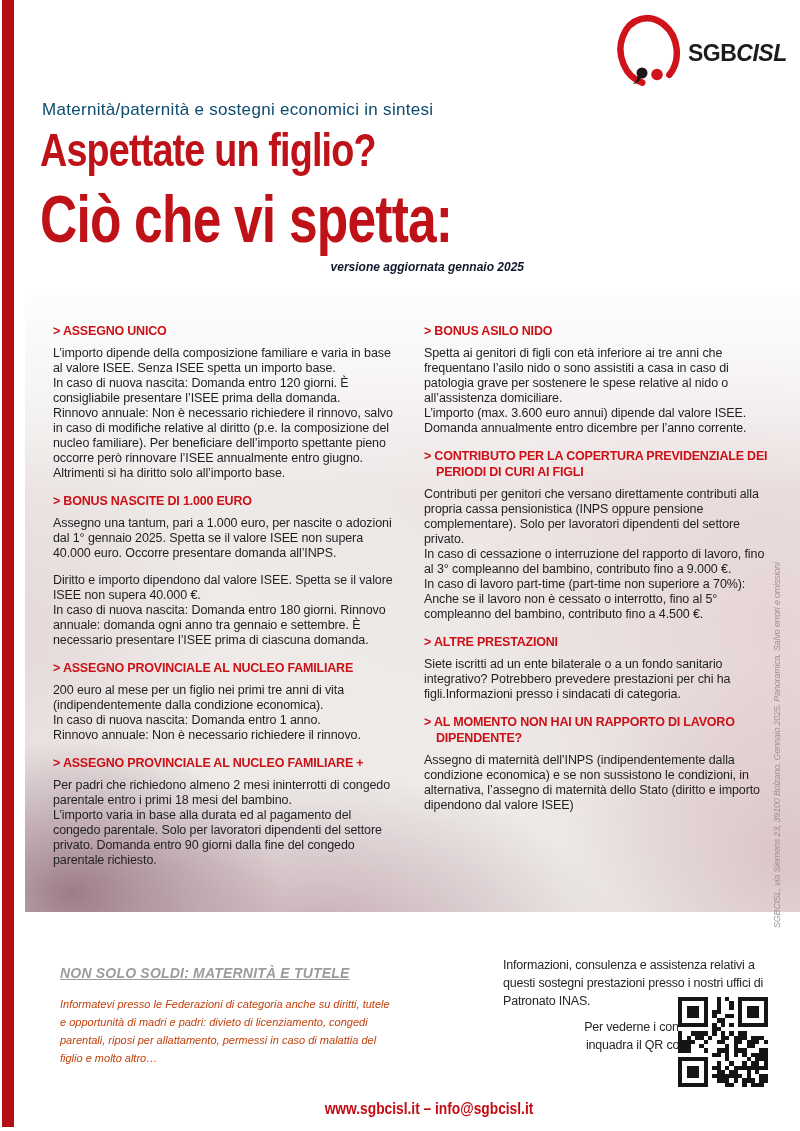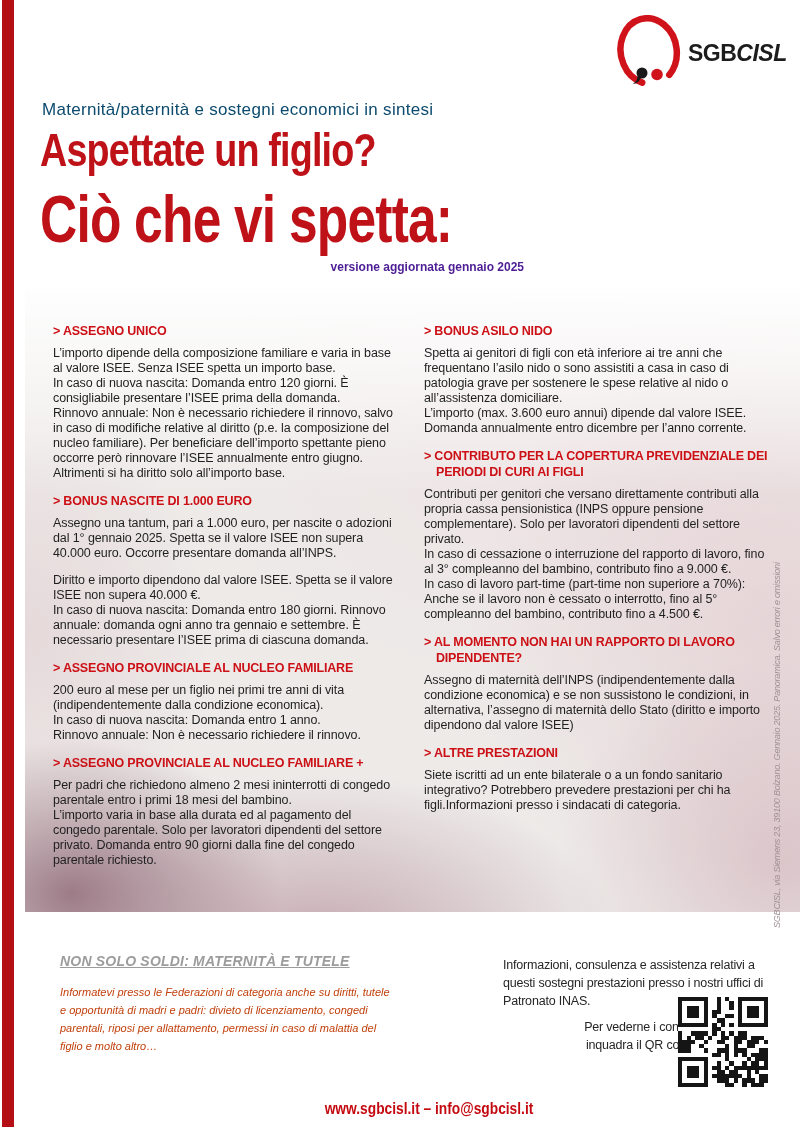--- a/index.html
+++ b/index.html
@@ -16,21 +16,21 @@
              color:#1c1c1c;letter-spacing:-0.5px;white-space:nowrap;}
   .logo-text .cisl{font-style:italic;font-weight:600;}
 
   
   .kicker{position:absolute;left:42px;top:100px;font-size:17px;color:#0c4a6e;letter-spacing:.3px;}
   .title1{position:absolute;left:40px;top:127px;font-size:46px;font-weight:700;line-height:1;
           color:var(--title-red,#bf1218);letter-spacing:-1px;transform:scaleX(.82);transform-origin:left;}
   .title2{position:absolute;left:40px;top:186px;font-size:66px;font-weight:700;line-height:1;
           color:var(--title-red,#bf1218);letter-spacing:-1px;transform:scaleX(.78);transform-origin:left;}
   .version{position:absolute;left:40px;top:260px;width:484px;text-align:right;font-size:12px;
-           font-weight:700;color:#4c1d95;}
+           font-style:italic;font-weight:700;color:#0f172a;}
 
   
   .photo{position:absolute;left:25px;top:289px;width:775px;height:623px;
     background:
       linear-gradient(180deg, rgba(255,255,255,.95), rgba(255,255,255,.62) 13%, rgba(255,255,255,0) 33%),
       radial-gradient(ellipse 300px 220px at 6% 97%,  rgba(138,98,113,.8),  rgba(138,98,113,0) 70%),
       radial-gradient(ellipse 430px 240px at 38% 105%,rgba(172,131,144,.62),rgba(172,131,144,0) 70%),
       radial-gradient(ellipse 320px 300px at 98% 92%, rgba(203,167,176,.5), rgba(203,167,176,0) 70%),
       radial-gradient(ellipse 430px 430px at 97% 55%, rgba(225,198,203,.6), rgba(225,198,203,0) 72%),
       radial-gradient(ellipse 260px 320px at 0% 55%,  rgba(221,196,201,.45),rgba(221,196,201,0) 70%),
@@ -47,21 +47,21 @@
          padding-left:12px;text-indent:-12px;}
   .sec-b{margin:0;font-size:12.5px;line-height:15px;letter-spacing:-0.1px;
          color:var(--text-dark,#1f1f1f);white-space:pre-line;}
 
   .side-note{position:absolute;left:772px;top:546px;height:382px;width:16px;
              writing-mode:vertical-rl;transform:rotate(180deg);white-space:nowrap;
              font-size:9px;font-style:italic;color:#a09095;letter-spacing:-0.2px;}
 
   
   .nsm{position:absolute;left:60px;top:953px;width:330px;}
-  .nsm-h{margin:0 0 14px 0;font-size:14px;font-weight:700;font-style:italic;
+  .nsm-h{margin:12px 0 14px 0;font-size:14px;font-weight:700;font-style:italic;
          text-decoration:underline;color:#9c9c9c;letter-spacing:.2px;}
   .nsm-b{margin:0;font-size:11px;font-style:italic;color:#c2410c;line-height:18px;}
 
   .info{position:absolute;left:503px;top:956px;width:276px;font-size:12.5px;line-height:18px;
         color:#262626;letter-spacing:-0.2px;}
   .info p{margin:0 0 8px 0;}
   .info .p2{white-space:pre-line;margin:0;text-align:center;}
 
   .qr{position:absolute;left:678px;top:997px;width:90px;height:90px;background:#fff;
       display:grid;grid-template-columns:repeat(21,1fr);grid-auto-rows:1fr;}
@@ -131,26 +131,26 @@
 L’importo (max. 3.600 euro annui) dipende dal valore ISEE.
 Domanda annualmente entro dicembre per l’anno corrente.</p>
         </section>
         <section class="sec">
           <h3 class="sec-h">&gt; CONTRIBUTO PER LA COPERTURA PREVIDENZIALE DEI PERIODI DI CURI AI FIGLI</h3>
           <p class="sec-b">Contributi per genitori che versano direttamente contributi alla propria cassa pensionistica (INPS oppure pensione complementare). Solo per lavoratori dipendenti del settore privato.
 In caso di cessazione o interruzione del rapporto di lavoro, fino al 3° compleanno del bambino, contributo fino a 9.000 €.
 In caso di lavoro part-time (part-time non superiore a 70%): Anche se il lavoro non è cessato o interrotto, fino al 5° compleanno del bambino, contributo fino a 4.500 €.</p>
         </section>
         <section class="sec">
+          <h3 class="sec-h">&gt; ALTRE PRESTAZIONI</h3>
+          <p class="sec-b">Siete iscritti ad un ente bilaterale o a un fondo sanitario integrativo? Potrebbero prevedere prestazioni per chi ha figli.Informazioni presso i sindacati di categoria.</p>
+        </section>
+        <section class="sec">
           <h3 class="sec-h">&gt; AL MOMENTO NON HAI UN RAPPORTO DI LAVORO DIPENDENTE?</h3>
           <p class="sec-b">Assegno di maternità dell’INPS (indipendentemente dalla condizione economica) e se non sussistono le condizioni, in alternativa, l’assegno di maternità dello Stato (diritto e importo dipendono dal valore ISEE)</p>
-        </section>
-        <section class="sec">
-          <h3 class="sec-h">&gt; ALTRE PRESTAZIONI</h3>
-          <p class="sec-b">Siete iscritti ad un ente bilaterale o a un fondo sanitario integrativo? Potrebbero prevedere prestazioni per chi ha figli.Informazioni presso i sindacati di categoria.</p>
         </section>
       </div>
   </div>
 
   <div class="side-note">SGBCISL, via Siemens 23, 39100 Bolzano. Gennaio 2025. Panoramica. Salvo errori e omissioni</div>
 
   <div class="nsm">
     <h4 class="nsm-h">NON SOLO SOLDI: MATERNITÀ E TUTELE</h4>
     <p class="nsm-b">Informatevi presso le Federazioni di categoria anche su diritti, tutele e opportunità di madri e padri: divieto di licenziamento, congedi parentali, riposi per allattamento, permessi in caso di malattia del figlio e molto altro…</p>
   </div>

